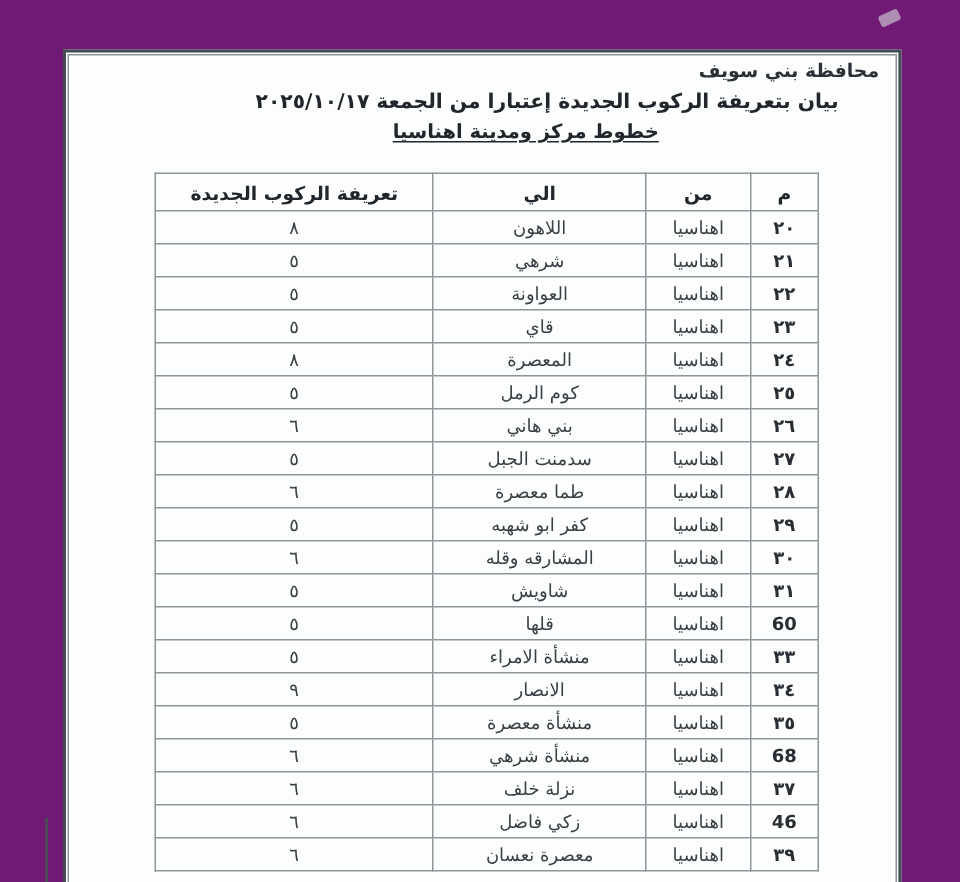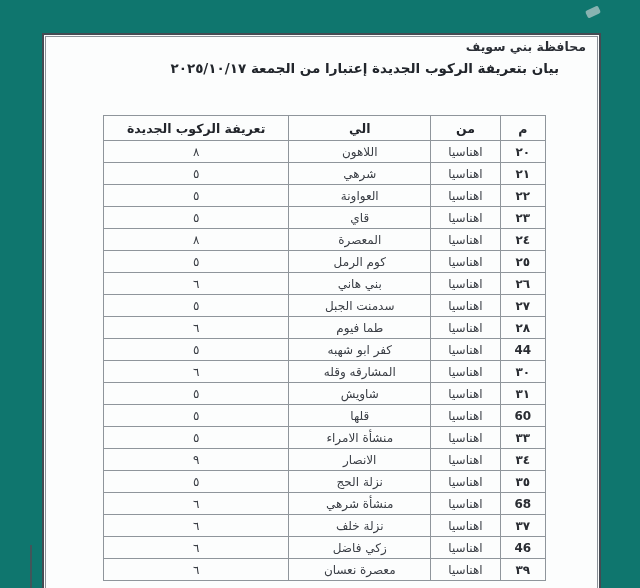--- a/index.html
+++ b/index.html
@@ -3,21 +3,21 @@
 <meta charset="utf-8">
 <style>
   html,body{margin:0;padding:0;}
   body{
     width:640px;height:588px;
     background:#fdfdfd;
     font-family:"DejaVu Sans",sans-serif;
     overflow:hidden;
     position:relative;
   }
-  .page{position:relative;width:640px;height:588px;background:#0f766e;overflow:hidden;}
+  .page{position:relative;width:640px;height:588px;background:#701a75;overflow:hidden;}
 
   
   .frame{
     position:absolute;left:42px;top:33px;width:555px;height:570px;
     background:#fcfdfd;
     border:2px solid #454b53;
     box-shadow:inset 0 0 0 1px #fbfcfc, inset 0 0 0 2px #8b9198;
   }
 
   
@@ -73,20 +73,23 @@
 </head>
 <body>
 
 <div class="page">
   <div class="artifact-smudge"></div>
   <div class="artifact-line"></div>
 
   <div class="frame">
     <div class="hdr-gov">محافظة بني سويف</div>
     <div class="hdr-title">بيان بتعريفة الركوب الجديدة إعتبارا من الجمعة  ٢٠٢٥/١٠/١٧</div>
+    <div class="hdr-sub">
+      <span>خطوط مركز ومدينة اهناسيا</span>
+    </div>
   </div>
 
   <table class="fares">
     <colgroup>
       <col class="w-no">
         <col class="w-from">
         <col class="w-to">
         <col class="w-fare">
     </colgroup>
     <thead>
@@ -142,25 +145,25 @@
         </tr>
         <tr>
           <td class="col-no">٢٧</td>
           <td class="col-from">اهناسيا</td>
           <td class="col-to">سدمنت الجبل</td>
           <td class="col-fare">٥</td>
         </tr>
         <tr>
           <td class="col-no">٢٨</td>
           <td class="col-from">اهناسيا</td>
-          <td class="col-to">طما فيوم</td>
-          <td class="col-fare">٦</td>
-        </tr>
-        <tr>
-          <td class="col-no">44</td>
+          <td class="col-to">طما معصرة</td>
+          <td class="col-fare">٦</td>
+        </tr>
+        <tr>
+          <td class="col-no">٢٩</td>
           <td class="col-from">اهناسيا</td>
           <td class="col-to">كفر ابو شهبه</td>
           <td class="col-fare">٥</td>
         </tr>
         <tr>
           <td class="col-no">٣٠</td>
           <td class="col-from">اهناسيا</td>
           <td class="col-to">المشارقه وقله</td>
           <td class="col-fare">٦</td>
         </tr>
@@ -184,21 +187,21 @@
         </tr>
         <tr>
           <td class="col-no">٣٤</td>
           <td class="col-from">اهناسيا</td>
           <td class="col-to">الانصار</td>
           <td class="col-fare">٩</td>
         </tr>
         <tr>
           <td class="col-no">٣٥</td>
           <td class="col-from">اهناسيا</td>
-          <td class="col-to">نزلة الحج</td>
+          <td class="col-to">منشأة معصرة</td>
           <td class="col-fare">٥</td>
         </tr>
         <tr>
           <td class="col-no">68</td>
           <td class="col-from">اهناسيا</td>
           <td class="col-to">منشأة شرهي</td>
           <td class="col-fare">٦</td>
         </tr>
         <tr>
           <td class="col-no">٣٧</td>

